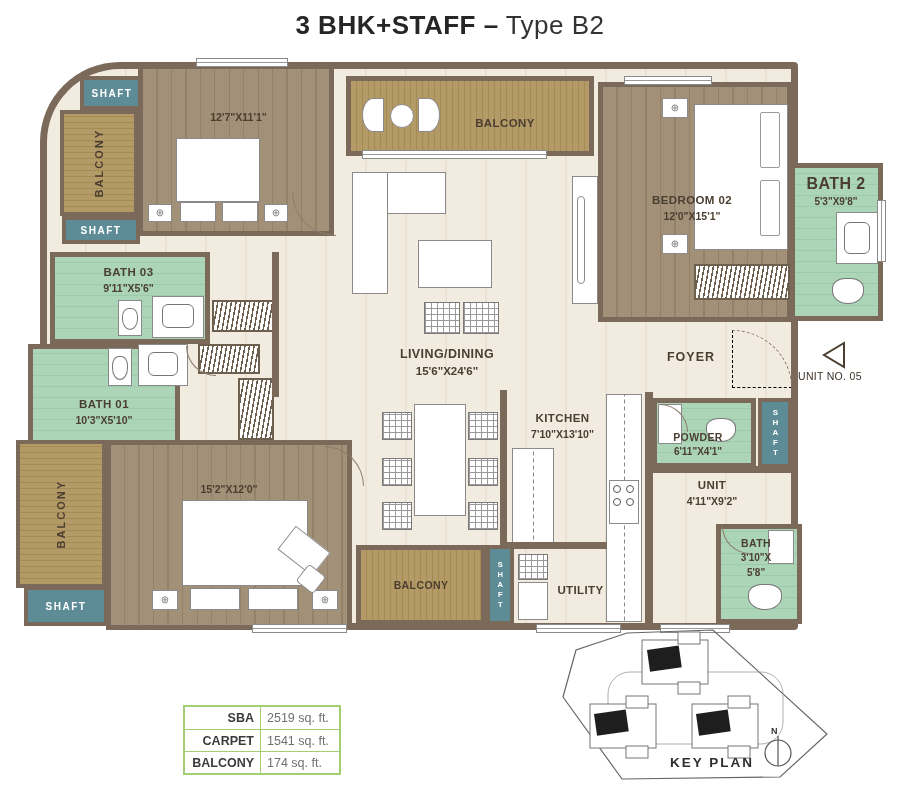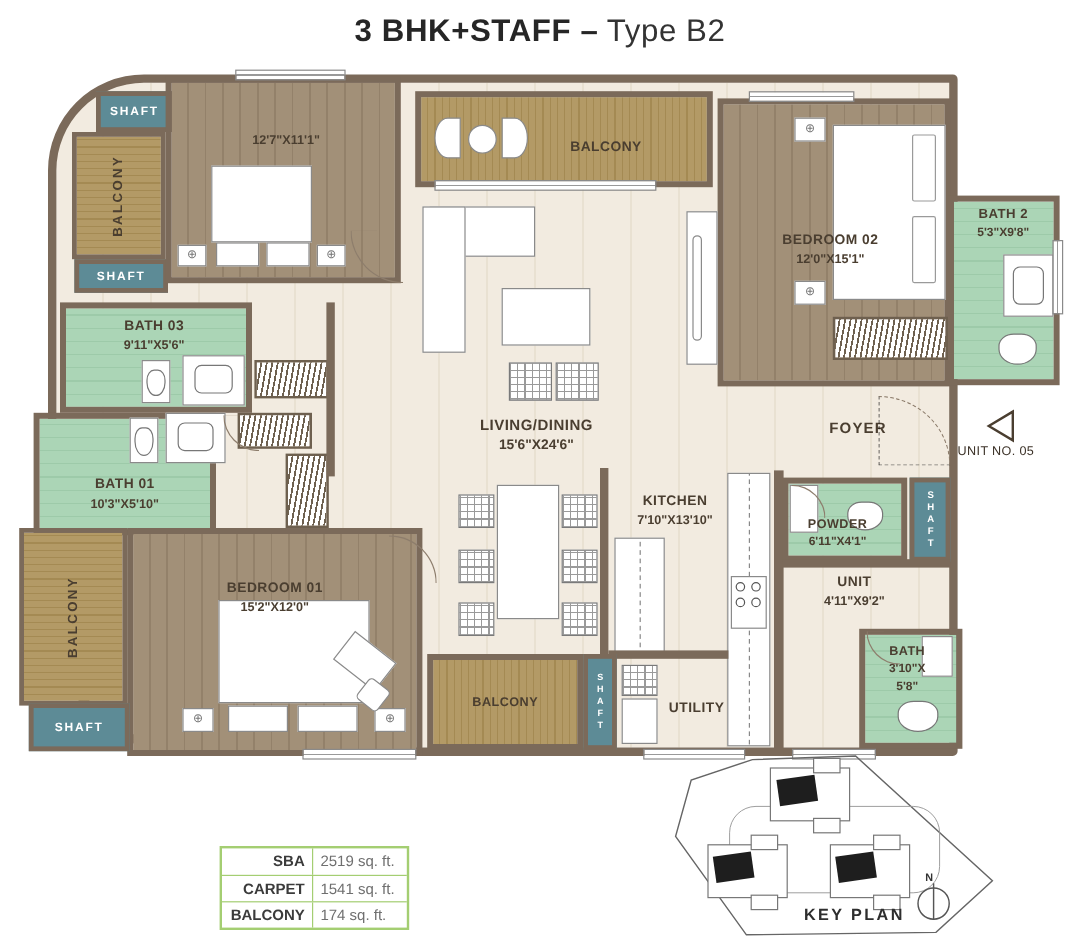--- a/index.html
+++ b/index.html
@@ -123,21 +123,21 @@
   <div class="rname">BEDROOM 02</div>
   <div class="rdims">12'0"X15'1"</div>
 </div>
 <div class="win" style="left:624px;top:76px;width:88px;height:9px;"></div>
 
 <div class="room green wall5" style="left:790px;top:163px;width:93px;height:158px;"></div>
 <div class="furn" style="left:836px;top:212px;width:42px;height:52px;"></div>
 <div class="basin" style="left:844px;top:222px;width:26px;height:32px;"></div>
 <div class="toilet" style="left:832px;top:278px;width:32px;height:26px;"></div>
 <div class="rlabel" style="left:792px;top:172px;width:88px;">
-  <div class="rname" style="font-size:11px;">BATH 2</div>
+  <div class="rname" style="font-size:16px;">BATH 2</div>
   <div class="rdims" style="font-size:10px;">5'3"X9'8"</div>
 </div>
 <div class="winv" style="left:877px;top:200px;width:9px;height:62px;"></div>
 
 <div class="room green wall5" style="left:50px;top:252px;width:160px;height:92px;"></div>
 <div class="furn" style="left:118px;top:300px;width:24px;height:36px;"></div>
 <div class="toilet" style="left:122px;top:308px;width:16px;height:22px;"></div>
 <div class="furn" style="left:152px;top:296px;width:52px;height:42px;"></div>
 <div class="basin" style="left:162px;top:304px;width:32px;height:24px;"></div>
 <div class="rlabel" style="left:56px;top:264px;width:145px;">
@@ -219,21 +219,21 @@
 </div>
 <div class="room green wall5" style="left:716px;top:524px;width:86px;height:100px;"></div>
 <div class="furn" style="left:768px;top:530px;width:26px;height:34px;"></div>
 <div class="toilet" style="left:748px;top:584px;width:34px;height:26px;"></div>
 <div class="rlabel" style="left:714px;top:536px;width:84px;">
   <div class="rname" style="font-size:10.5px;">BATH</div>
   <div class="rdims" style="font-size:10px;">3'10"X</div>
   <div class="rdims" style="font-size:10px;">5'8"</div>
 </div>
 
-<div class="rlabel" style="left:660px;top:348px;width:110px;">
+<div class="rlabel" style="left:636px;top:348px;width:110px;">
   <div class="rname" style="font-size:12.5px;letter-spacing:1px;">FOYER</div>
 </div>
 <div class="arc arc-tr arc-dash" style="left:732px;top:330px;width:60px;height:58px;"></div>
 <svg class="abs" style="left:818px;top:340px;" width="30" height="30">
   <polygon points="26,3 6,15 26,27" fill="#fff" stroke="#4a3e30" stroke-width="2"></polygon>
 </svg>
 <div class="abs unit-label" style="left:798px;top:370px;width:90px;">UNIT NO. 05</div>
 
 <div class="room floor wall5" style="left:106px;top:440px;width:246px;height:190px;"></div>
 <div class="furn" style="left:182px;top:500px;width:126px;height:86px;"></div>
@@ -241,21 +241,20 @@
 <div class="furn" style="left:248px;top:588px;width:50px;height:22px;"></div>
 <div class="nst" style="left:152px;top:590px;width:26px;height:20px;">
     <span>⊕</span>
   </div>
 <div class="nst" style="left:312px;top:590px;width:26px;height:20px;">
     <span>⊕</span>
   </div>
 <div class="furn" style="left:282px;top:536px;width:44px;height:30px;transform:rotate(38deg);"></div>
 <div class="furn" style="left:300px;top:568px;width:22px;height:22px;transform:rotate(38deg);border-radius:4px;"></div>
 <div class="rlabel" style="left:134px;top:482px;width:190px;">
-  <div class="rname">BEDROOM 01</div>
   <div class="rdims">15'2"X12'0"</div>
 </div>
 <div class="win" style="left:252px;top:624px;width:95px;height:9px;"></div>
 
 <div class="room wood-h wall4" style="left:16px;top:440px;width:90px;height:148px;">
   <span class="vtext">BALCONY</span>
 </div>
 <div class="room teal wall4" style="left:24px;top:586px;width:84px;height:40px;">
   <span class="shaft-label">SHAFT</span>
 </div>

